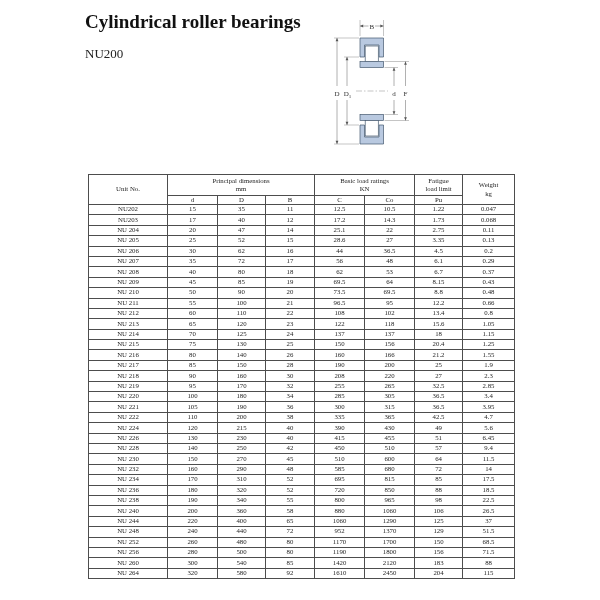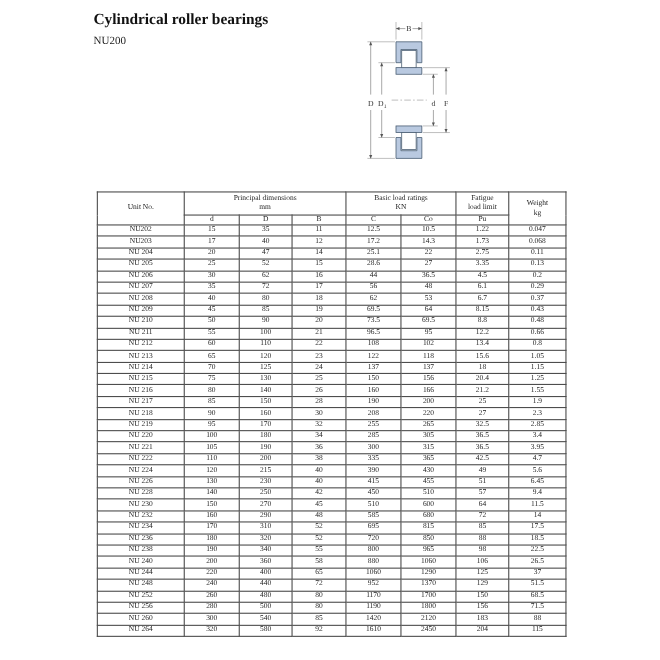--- a/index.html
+++ b/index.html
@@ -1,19 +1,19 @@
 <!DOCTYPE html>
 <html><head>
 <meta charset="utf-8">
 <style>
   html,body{margin:0;padding:0;}
   body{width:600px;height:600px;position:relative;overflow:hidden;background:#ffffff;
        font-family:"Liberation Serif","DejaVu Serif",serif;color:#1f1f1f;}
-  .page-title{position:absolute;left:85px;top:11px;font-size:14px;font-weight:bold;color:#111;}
-  .series{position:absolute;left:85px;top:32px;font-size:10px;color:#222;}
+  .page-title{position:absolute;left:85px;top:11px;font-size:19px;font-weight:bold;color:#111;}
+  .series{position:absolute;left:85px;top:46px;font-size:13px;color:#222;}
   .diagram{position:absolute;left:325px;top:12px;width:100px;height:150px;}
   .dim-text{font-size:7px;fill:#333;font-family:"Liberation Serif",serif;}
   table.spec{position:absolute;left:88px;top:174px;width:426px;border-collapse:collapse;
              table-layout:fixed;font-size:6.8px;line-height:1;}
   table.spec th, table.spec td{border:1px solid #4d4d4d;text-align:center;vertical-align:middle;
              padding:0;font-weight:normal;color:#1f1f1f;}
   table.spec thead tr.group-row th{height:20px;}
   table.spec thead tr.sub-row th{height:8px;}
   table.spec tbody td{height:9.4px;}
   .hdr2{line-height:1.25;}

